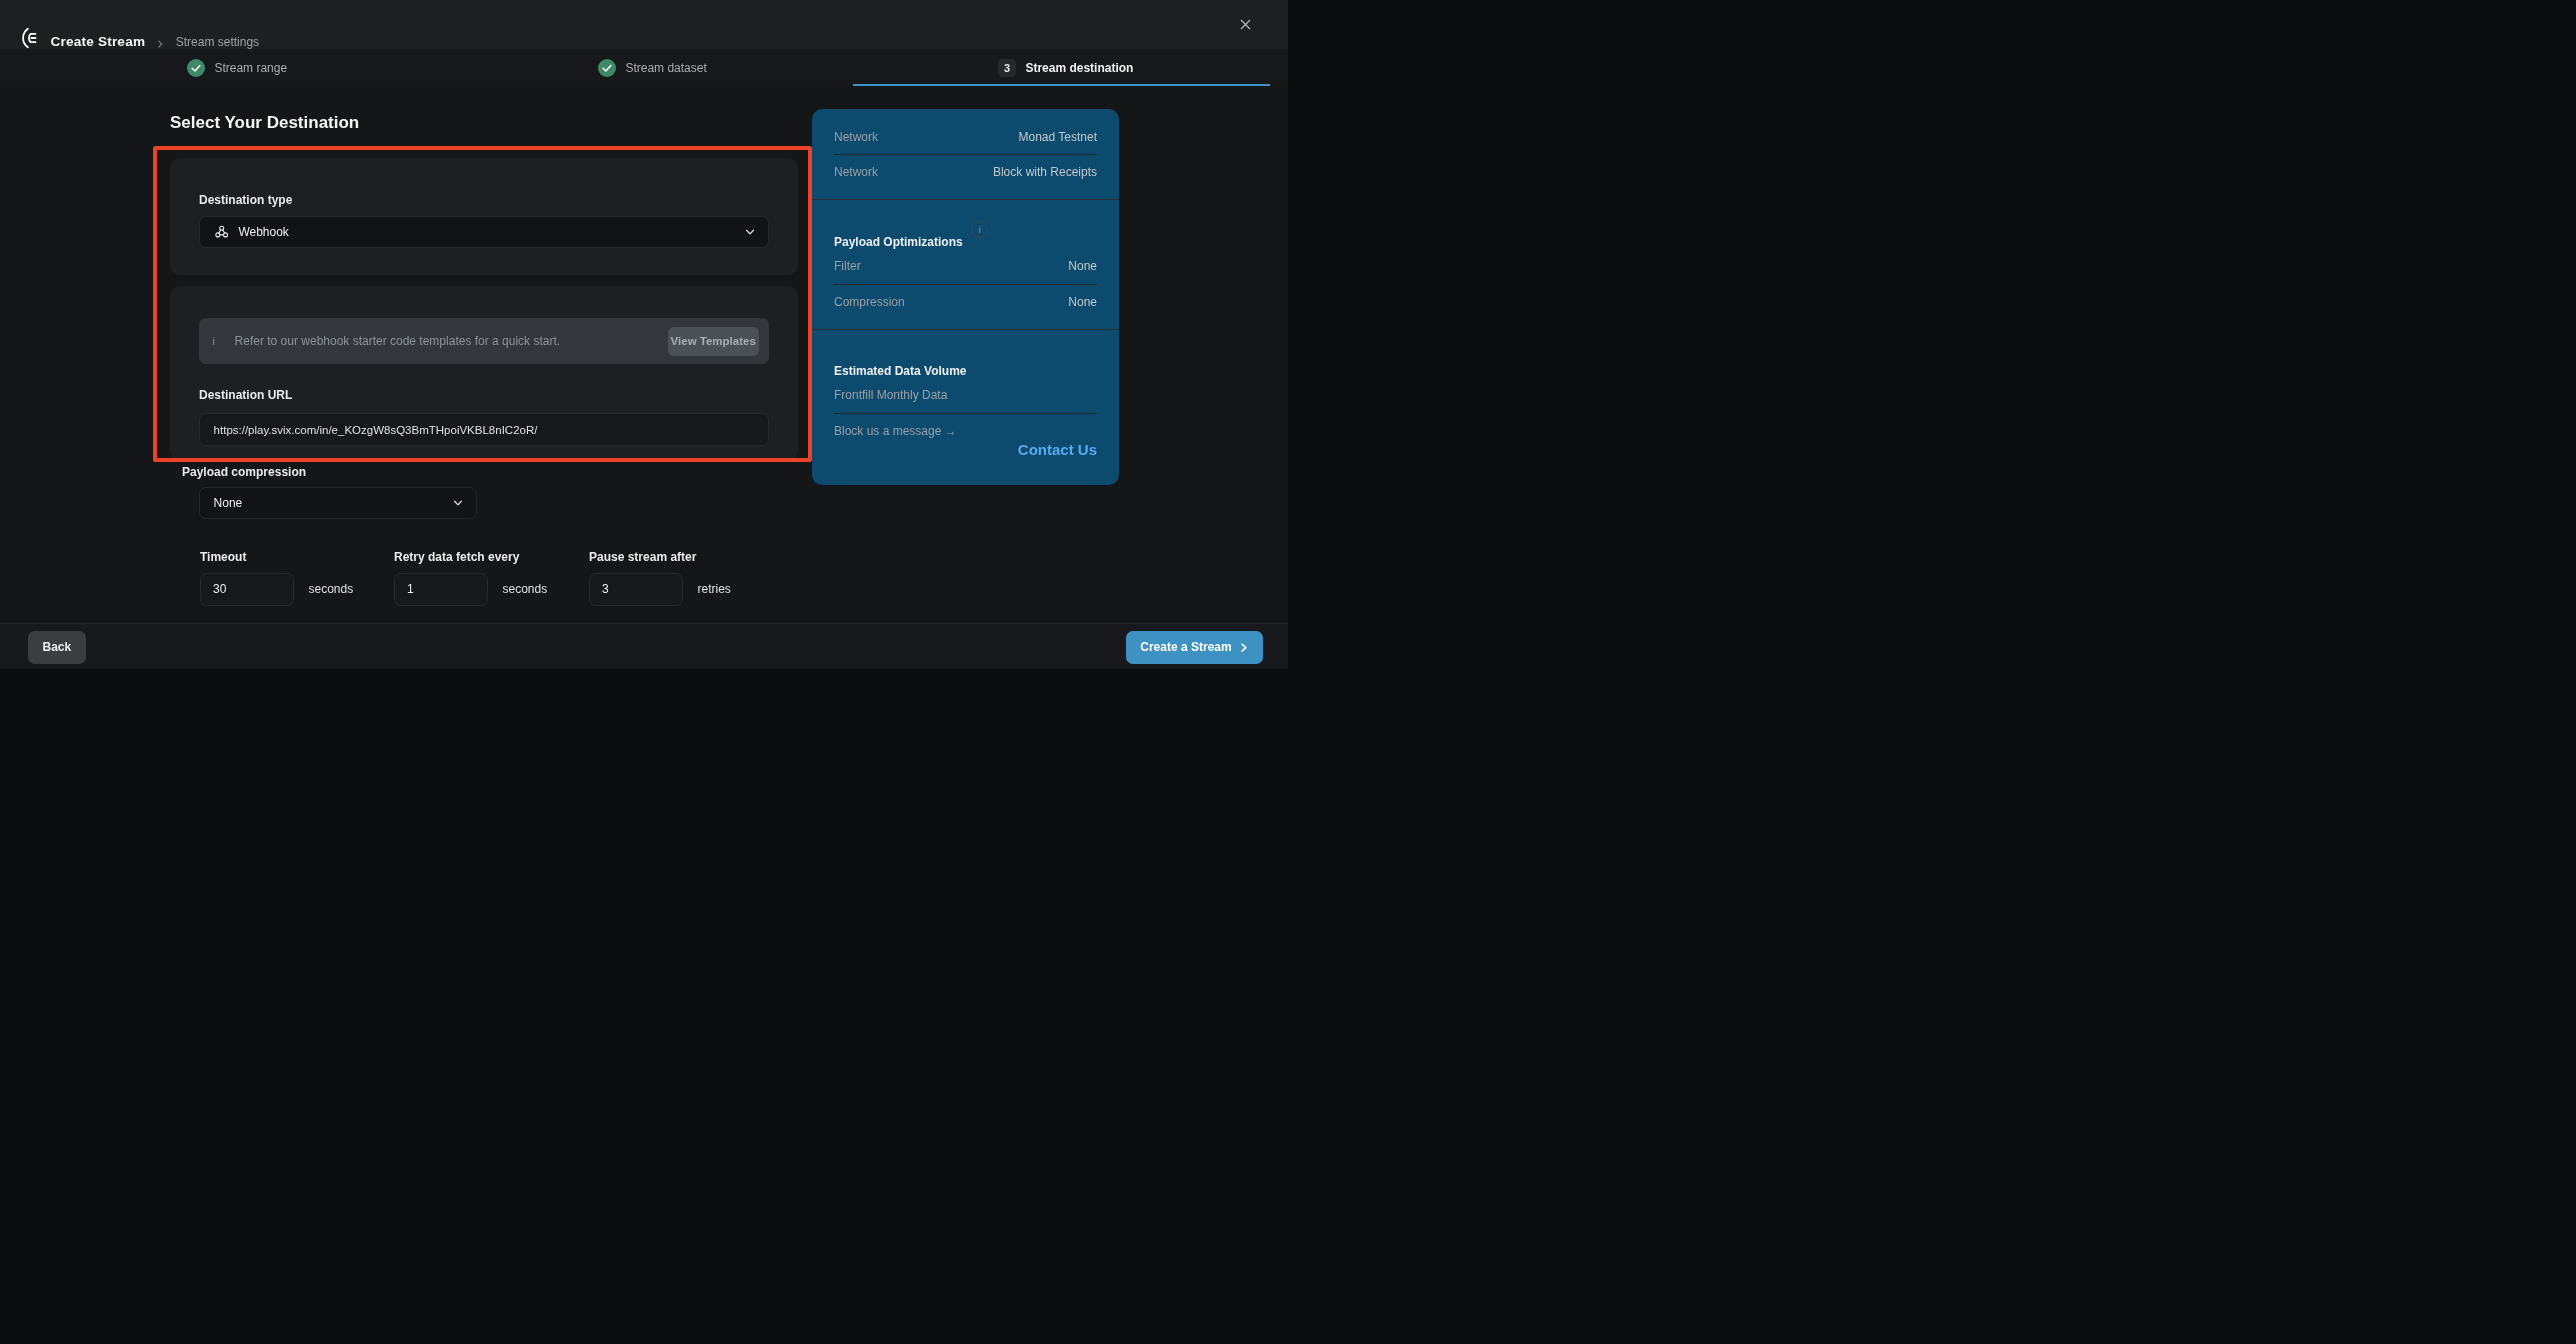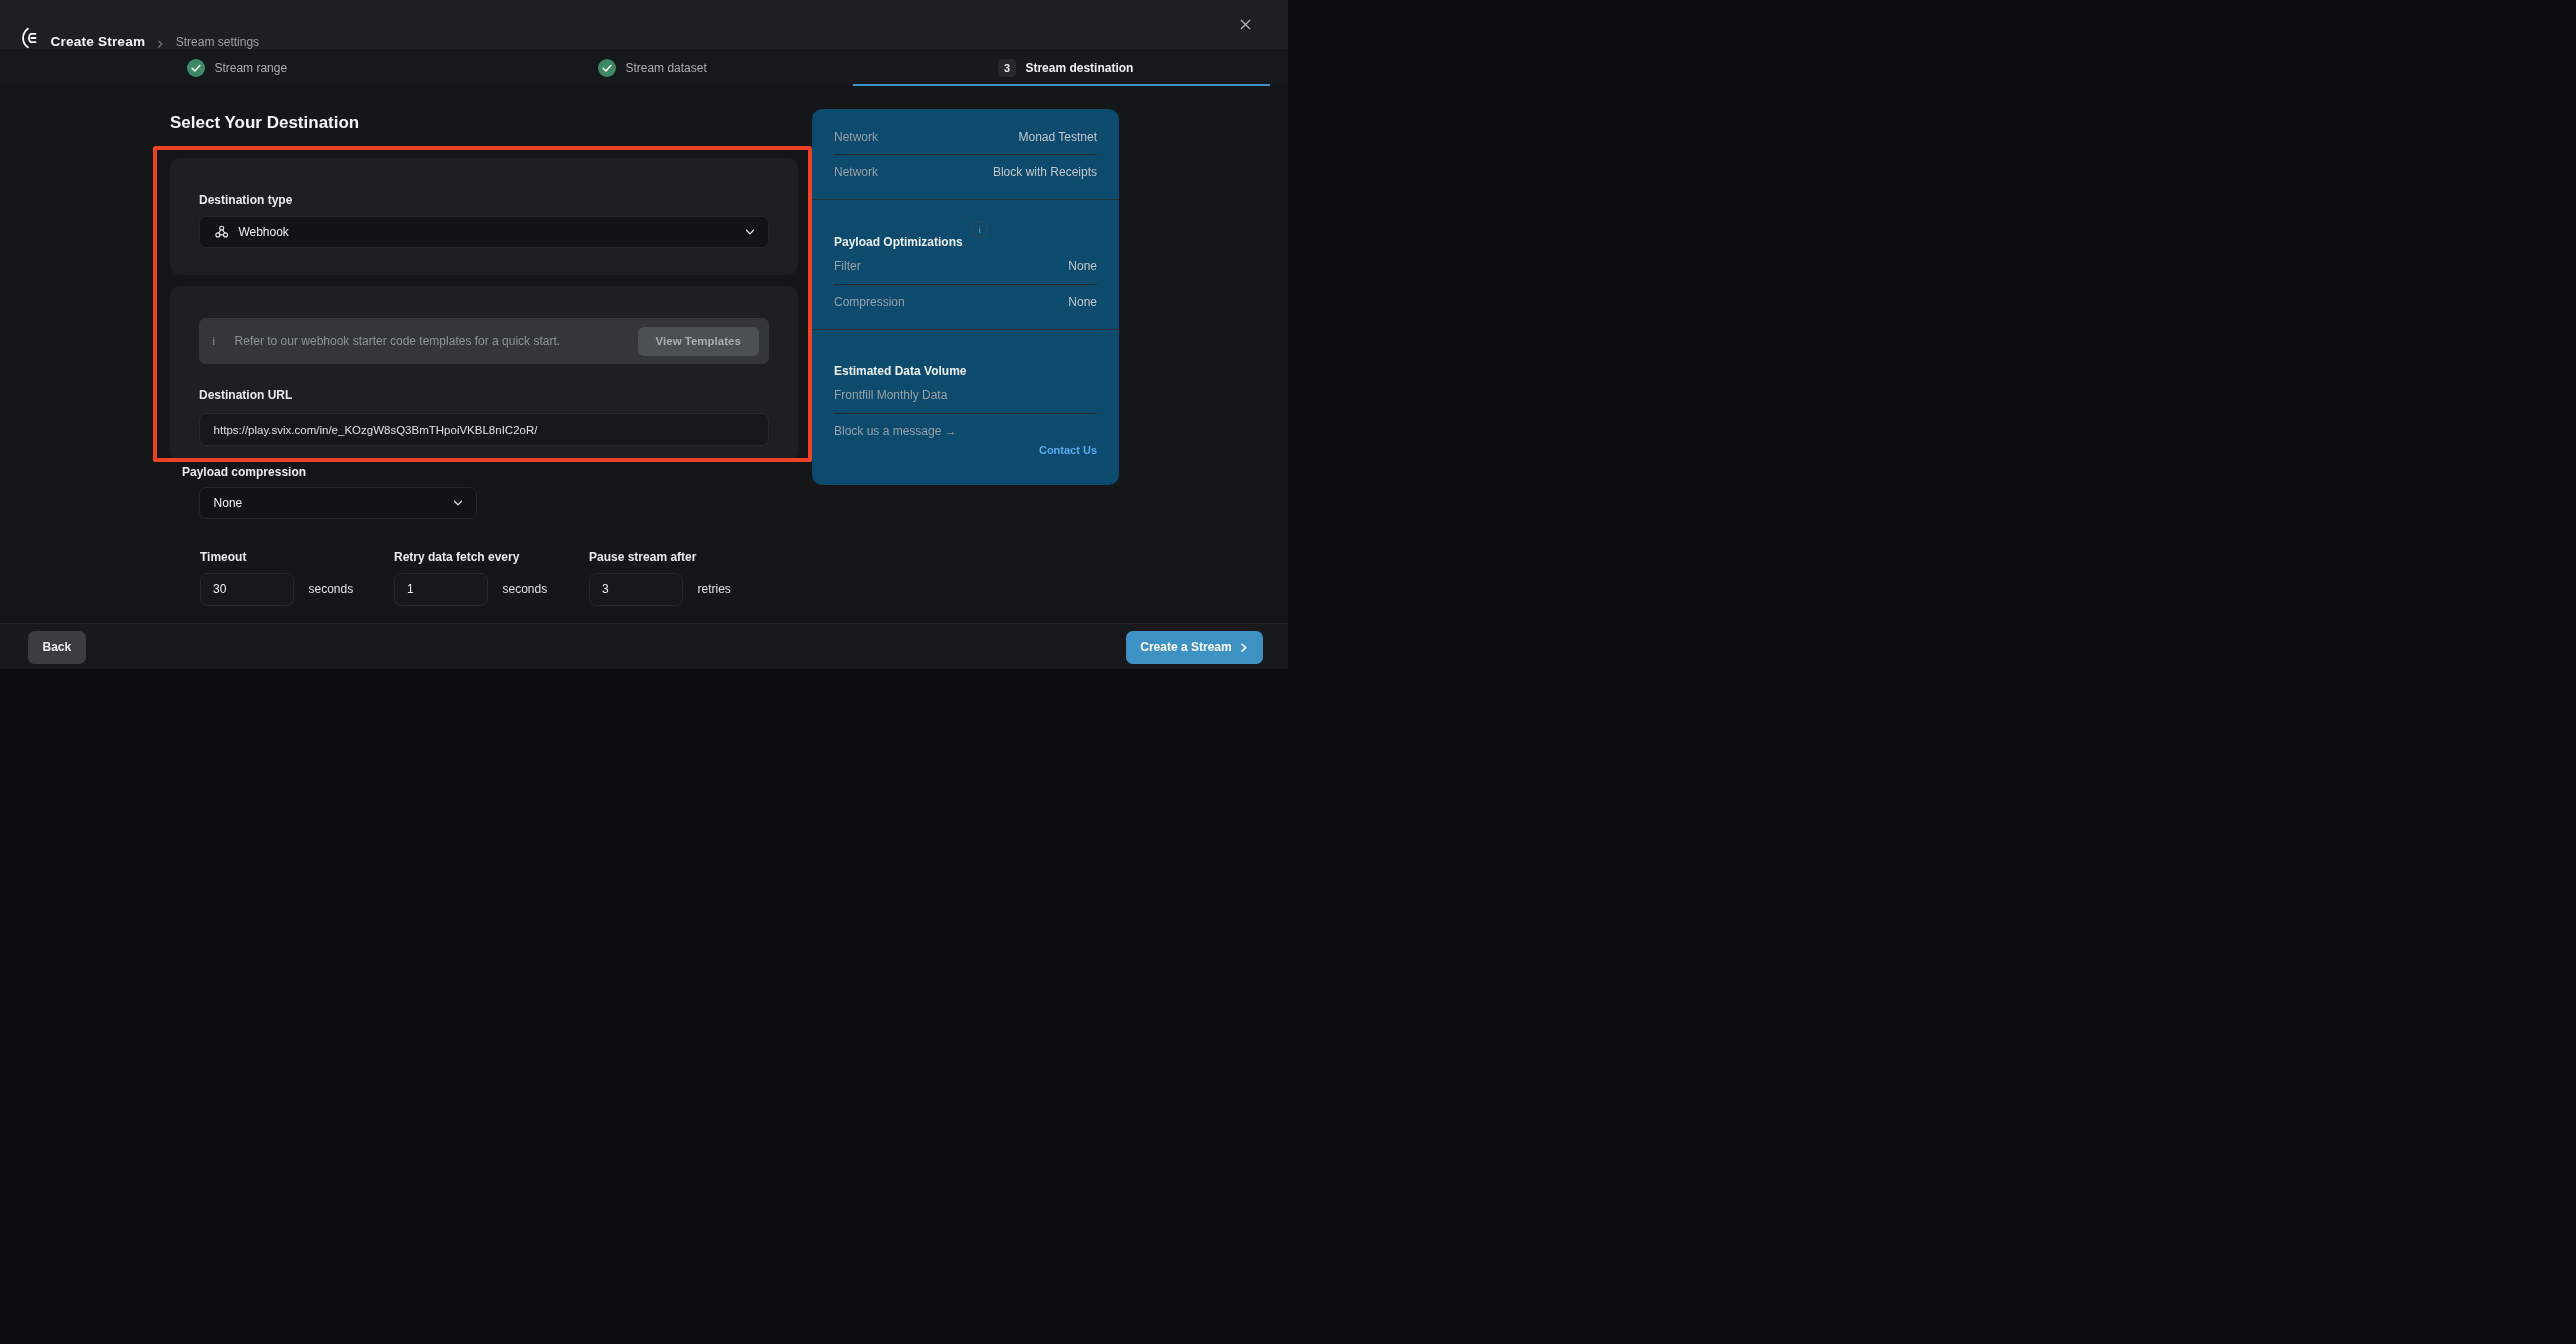--- a/index.html
+++ b/index.html
@@ -47,21 +47,21 @@
   .select .chev { position:absolute; right:12px; top:50%; transform:translateY(-50%); display:flex; }
   .select-value { font-size:12px; color:#eff1f2; }
   .card-1 .select { margin-top:8.5px; }
   .select .wh-icon { display:inline-flex; margin-right:9.4px; }
 
   .banner { height:46px; background:#33373b; border-radius:6.8px; display:flex; align-items:center;
     padding:0 10.2px 0 13.6px; }
   .banner-i { font-size:11px; color:#8e9499; width:22px; }
   .banner-text { font-size:12px; color:#8e9499; flex:1; }
   .banner-btn { background:#4a5054; color:#a8aeb3; border:none; border-radius:6px; height:29px;
-    padding:0 18px; font-size:11.5px; font-weight:600; font-family:inherit; cursor:pointer; }
+    padding:0 3px; font-size:11.5px; font-weight:600; font-family:inherit; cursor:pointer; }
 
   .url-label { display:block; margin-top:24px; }
   .text-input { margin-top:11px; width:570px; height:33px; background:#16181b;
     border:0.9px solid #26292d; border-radius:6.8px; color:#dfe2e4; font-size:11.5px;
     font-family:inherit; padding:0 13.6px; outline:none; }
 
   .comp-label { position:absolute; left:182px; top:379px; }
   .comp-select { position:absolute; left:199px; top:401px; width:278px; }
 
   .num-group { position:absolute; top:464px; }
@@ -77,21 +77,21 @@
     background:#0c4a6e; border-radius:10.2px; padding:10.2px 0; }
   .p-row { height:35px; margin:0 22px; display:flex; align-items:center; justify-content:space-between; }
   .p-row + .p-row { border-top:0.9px solid #26292c; }
   .p-label { font-size:12px; color:#9aa0a5; }
   .p-value { font-size:12px; color:#c4c8cb; }
   .p-section-divider { border-top:0.9px solid #2d3033; margin:10.2px 0; }
   .p-header-row { height:38px; margin:0 22px; display:flex; align-items:center; gap:8.5px; }
   .p-header { font-size:12px; font-weight:600; color:#eef0f1;margin-top:24px; }
   .info-circle { width:17px; height:17px; border:0.9px solid #43474b; border-radius:50%;
     color:#8f959a; font-size:9.4px; display:flex; align-items:center; justify-content:center; }
-  .p-link { font-size:11px; font-weight:700; color:#57aaf0; text-decoration:none; cursor:pointer;margin-top:38px; }
+  .p-link { font-size:15px; font-weight:700; color:#57aaf0; text-decoration:none; cursor:pointer;margin-top:38px; }
 
   
   .footer { position:absolute; top:623px; left:0; width:100%; height:46px; background:#18191c;
     border-top:0.9px solid #242729; }
   .btn-back { position:absolute; left:28px; top:6.8px; height:33px; padding:0 14.5px;
     background:#3b3e41; color:#eceeef; border:none; border-radius:6.8px; font-size:12px;
     font-weight:600; font-family:inherit; cursor:pointer; }
   .btn-create { position:absolute; left:1126px; top:6.8px; width:137px; height:33px;
     background:#3e92c3; color:#ffffff; border:none; border-radius:6.8px; font-size:12px;
     font-weight:700; font-family:inherit; cursor:pointer; display:flex; align-items:center;

